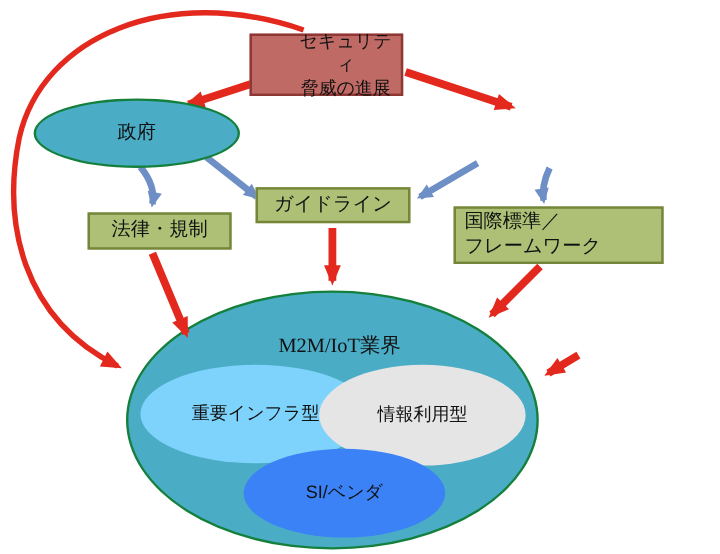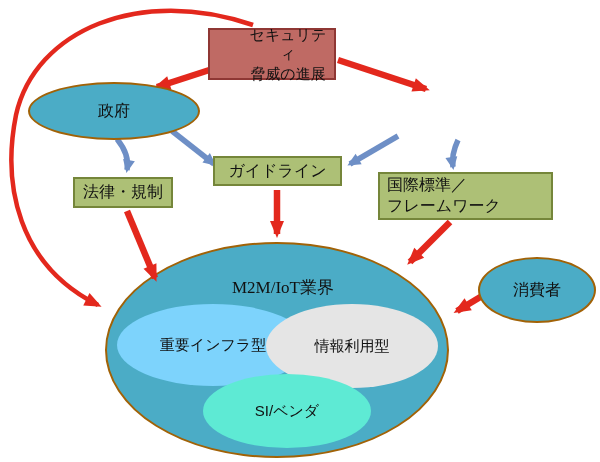--- a/index.html
+++ b/index.html
@@ -8,27 +8,27 @@
     font-family:"Liberation Sans","DejaVu Sans",sans-serif;color:#111;
   }
   .node{position:absolute;display:flex;align-items:center;justify-content:center;
         text-align:center;box-sizing:border-box;white-space:pre-line;line-height:1.3;}
   
   .box-red{background:#bf6a64;border:2.5px solid #8f3734;font-size:15px;z-index:3;padding-left:32px;}
   .box-green{background:#adc076;border:2px solid #75863a;font-size:16px;z-index:3;}
   .box-green.left-align{justify-content:flex-start;text-align:left;padding-left:7px;}
   
   .ellipse{border-radius:50%;}
-  .ellipse-teal{background:#4bacc6;border:2px solid #a16207;font-size:16px;}
+  .ellipse-teal{background:#4bacc6;border:2px solid #15803d;font-size:16px;}
   .ellipse-big{z-index:1;}
   .ellipse-small{z-index:3;}
   .ellipse-inner{border:none;z-index:1;font-size:15px;}
   .inner-rose{background:#7dd3fc;}
   .inner-blue{background:#e5e5e5;}
-  .inner-tan{background:#5eead4;}
+  .inner-tan{background:#3b82f6;}
   .m2m-label{position:absolute;left:183px;top:276px;width:200px;text-align:center;
              font-size:17px;z-index:2;font-family:Liberation Serif, serif;}
   svg.arrows{position:absolute;left:0;top:0;z-index:2;}
 </style>
 </head>
 <body>
 
 <div class="canvas">
 
   <div class="node ellipse ellipse-teal ellipse-big" style="left:105px;top:242px;width:344px;height:216px;"></div>
@@ -62,22 +62,21 @@
     <path d="M 398 136 L 350 164" fill="none" stroke="#6e8fc6" stroke-width="5.5" marker-end="url(#arrow-blue)"></path>
     <path d="M 458 140 Q 451 155 453 167" fill="none" stroke="#6e8fc6" stroke-width="5.5" marker-end="url(#arrow-blue)"></path>
   </svg>
 
   <div class="node box-red" style="left:208px;top:28px;width:128px;height:52px;">セキュリティ
 脅威の進展</div>
 
   <div class="node ellipse ellipse-teal ellipse-small" style="left:28px;top:82px;width:172px;height:58px;">政府</div>
 
 
-  <div class="node box-green" style="left:73px;top:177px;width:100px;height:31px;">法律・規制</div>
+  <div class="node box-green" style="left:73px;top:177px;width:120px;height:31px;">法律・規制</div>
 
   <div class="node box-green" style="left:213px;top:156px;width:129px;height:30px;text-align:center;">ガイドライン</div>
 
   <div class="node box-green left-align" style="left:378px;top:172px;width:175px;height:48px;">国際標準／
 フレームワーク</div>
 
-  <div class="node ellipse ellipse-teal ellipse-small" style="left:478px;top:257px;width:118px;height:66px;">消費者</div>
 
 </div>
 
 </body></html>

